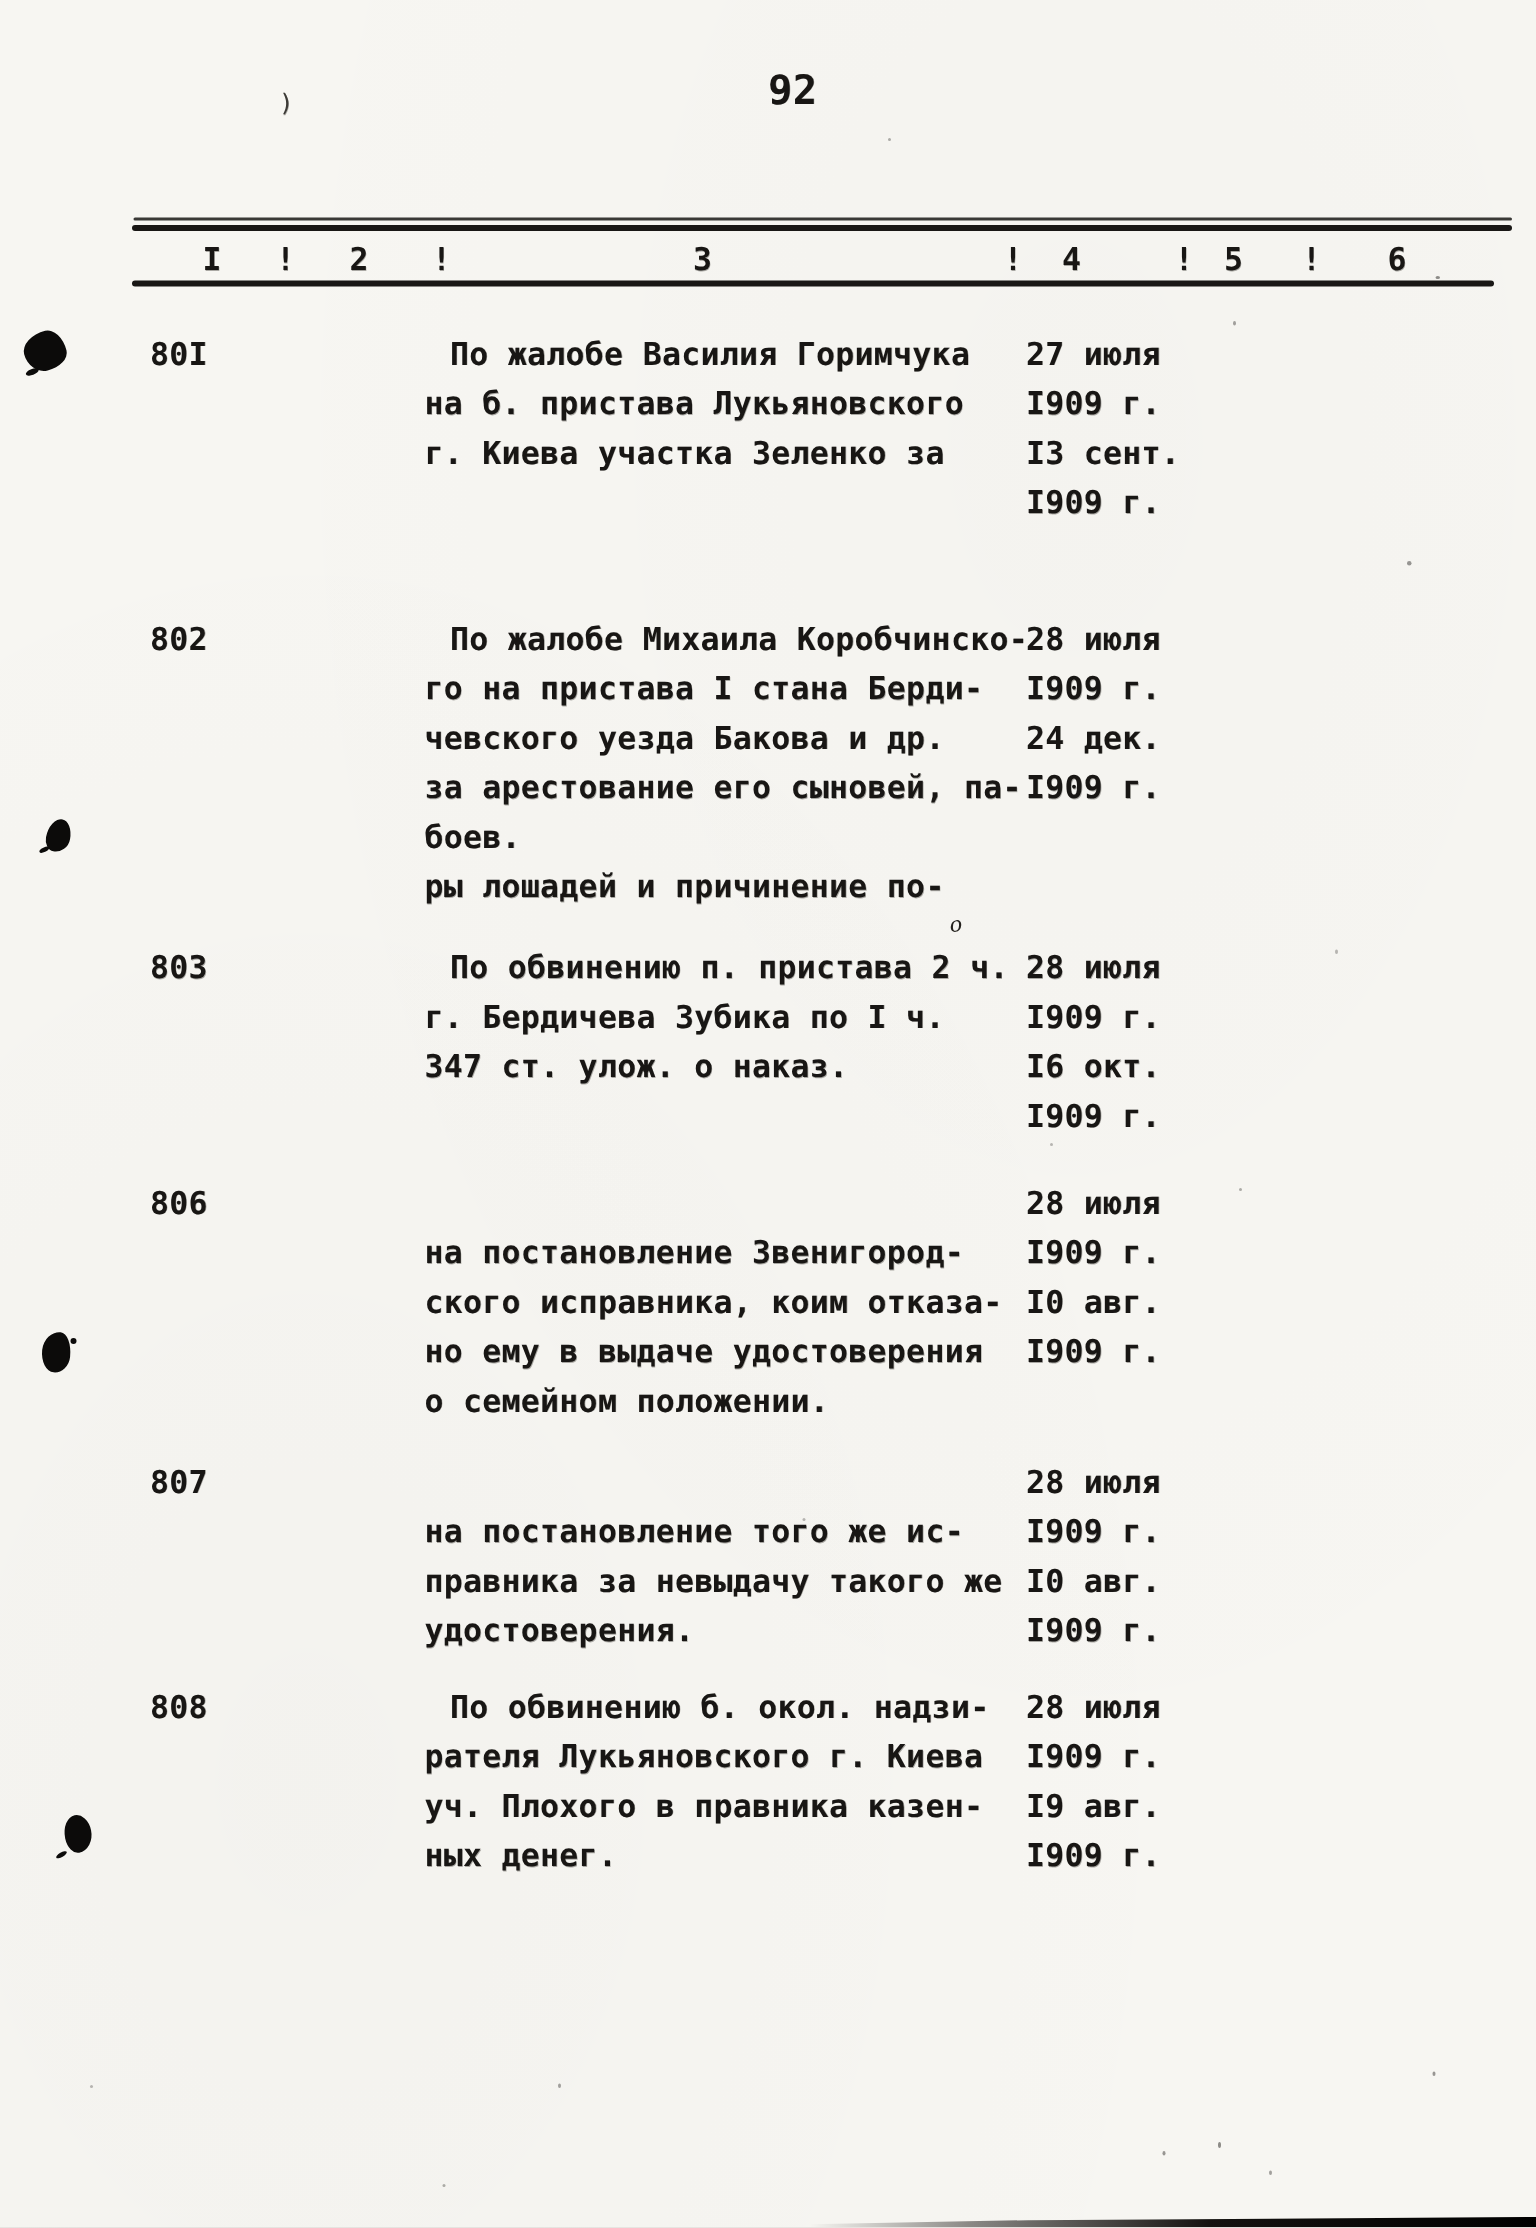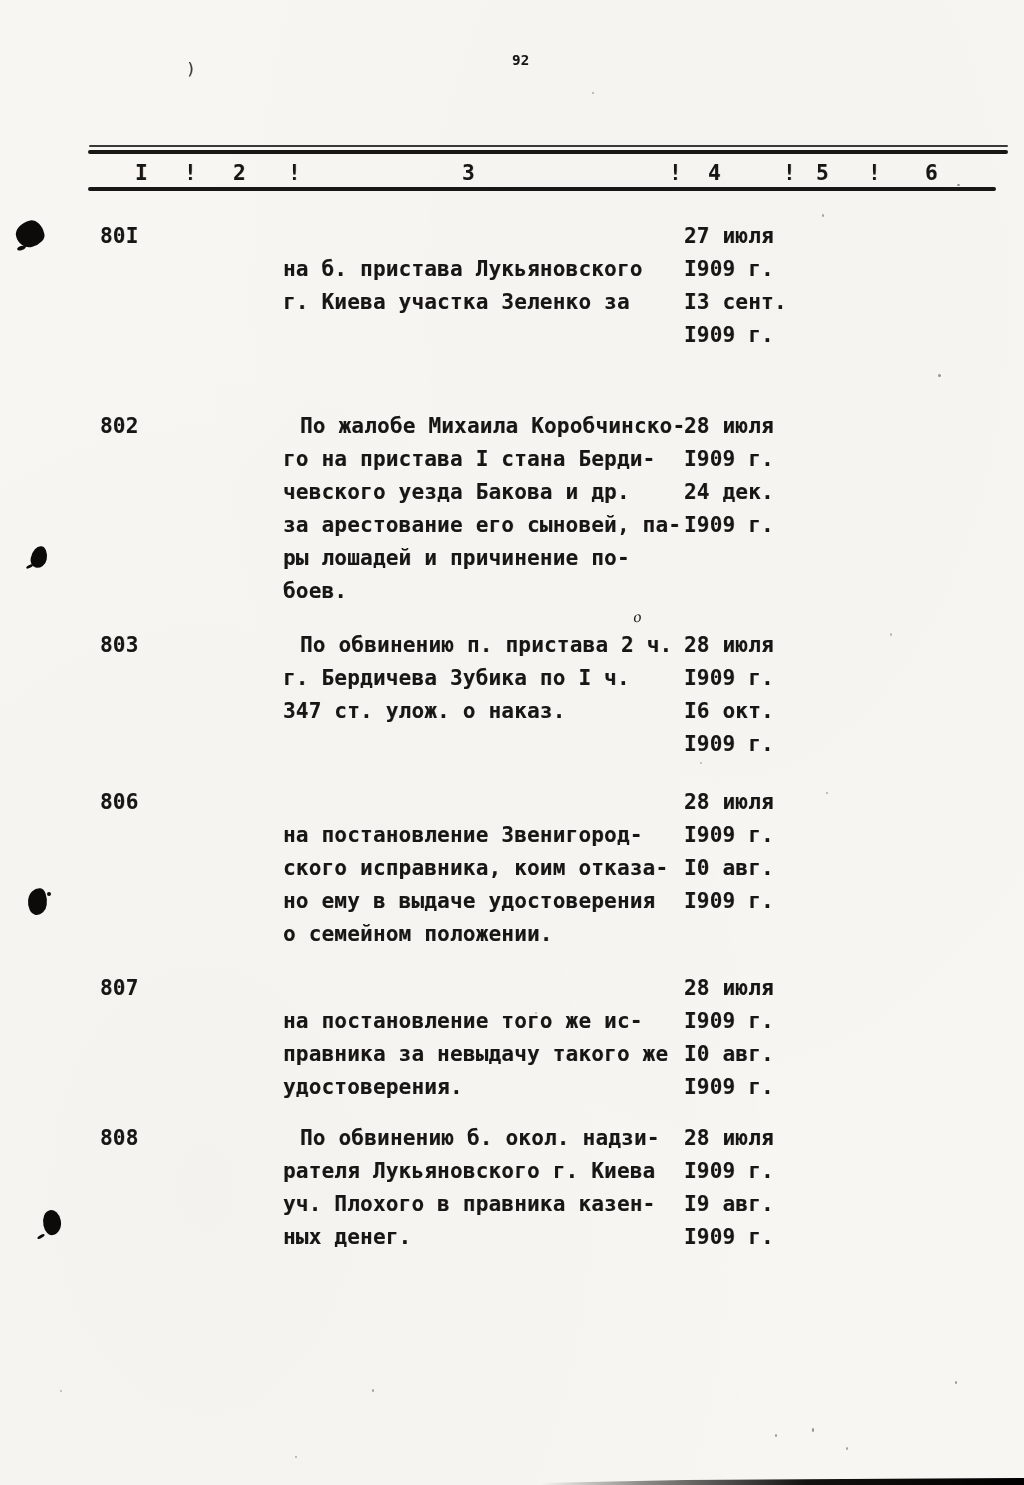--- a/index.html
+++ b/index.html
@@ -10,21 +10,21 @@
       radial-gradient(ellipse at 70% 20%, rgba(0,0,0,0.012), transparent 60%),
       radial-gradient(ellipse at 20% 80%, rgba(0,0,0,0.015), transparent 55%);
     overflow:hidden;
     font-family:"DejaVu Sans Mono", "Liberation Mono", monospace;
     color:#181614;
   }
   .tw{
     font-size:21px;font-weight:700;letter-spacing:0.2px;line-height:33px;
     white-space:pre;text-shadow:0.4px 0.4px 0 rgba(25,22,18,0.35);
   }
-  .page-number{position:absolute;left:512px;top:44px;font-size:14px;}
+  .page-number{position:absolute;left:512px;top:44px;font-size:27px;}
   .margin-paren{position:absolute;left:186px;top:52px;font-size:16px;font-weight:400;color:#3c3a36;}
   
   .rule{position:absolute;background:#191715;border-radius:2px;}
   .rule-top-a{left:89px;top:145px;width:919px;height:2px;opacity:.85;}
   .rule-top-b{left:88px;top:150px;width:920px;height:4px;}
   .rule-bottom{left:88px;top:187px;width:908px;height:4px;}
   .hcol{position:absolute;top:157px;}
   
   .entry{position:absolute;left:0;width:1024px;}
   .entry-number{position:absolute;left:100px;top:0;}
@@ -75,20 +75,21 @@
     <span class="tw hcol" style="left:708px">4</span>
     <span class="tw hcol" style="left:783px">!</span>
     <span class="tw hcol" style="left:816px">5</span>
     <span class="tw hcol" style="left:868px">!</span>
     <span class="tw hcol" style="left:925px">6</span>
   </div>
 
   <section class="entry" style="top:220px">
     <span class="tw entry-number">80I</span>
     <div class="line first">
+        <span class="tw desc">По жалобе Василия Горимчука</span>
         <span class="tw date">27 июля</span>
       </div>
     <div class="line">
         <span class="tw desc">на б. пристава Лукьяновского</span>
         <span class="tw date">I909 г.</span>
       </div>
     <div class="line">
         <span class="tw desc">г. Киева участка Зеленко за</span>
         <span class="tw date">I3 сент.</span>
       </div>
@@ -109,25 +110,25 @@
       </div>
     <div class="line">
         <span class="tw desc">чевского уезда Бакова и др.</span>
         <span class="tw date">24 дек.</span>
       </div>
     <div class="line">
         <span class="tw desc">за арестование его сыновей, па-</span>
         <span class="tw date">I909 г.</span>
       </div>
     <div class="line">
+        <span class="tw desc">боев.</span>
+        <span class="tw date"></span>
+      </div>
+    <div class="line">
         <span class="tw desc">ры лошадей и причинение по-</span>
-        <span class="tw date"></span>
-      </div>
-    <div class="line">
-        <span class="tw desc">боев.</span>
         <span class="tw date"></span>
       </div>
   </section>
 
   <section class="entry" style="top:629px">
     <span class="tw entry-number">803</span>
     <div class="line first">
         <span class="tw desc">По обвинению п. пристава 2 ч.</span>
         <span class="tw date">28 июля</span>
       </div>

